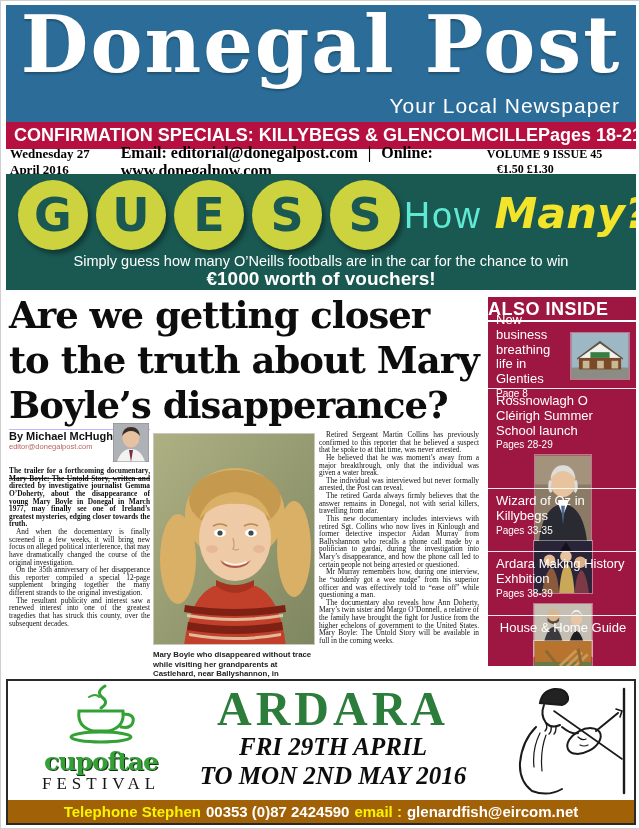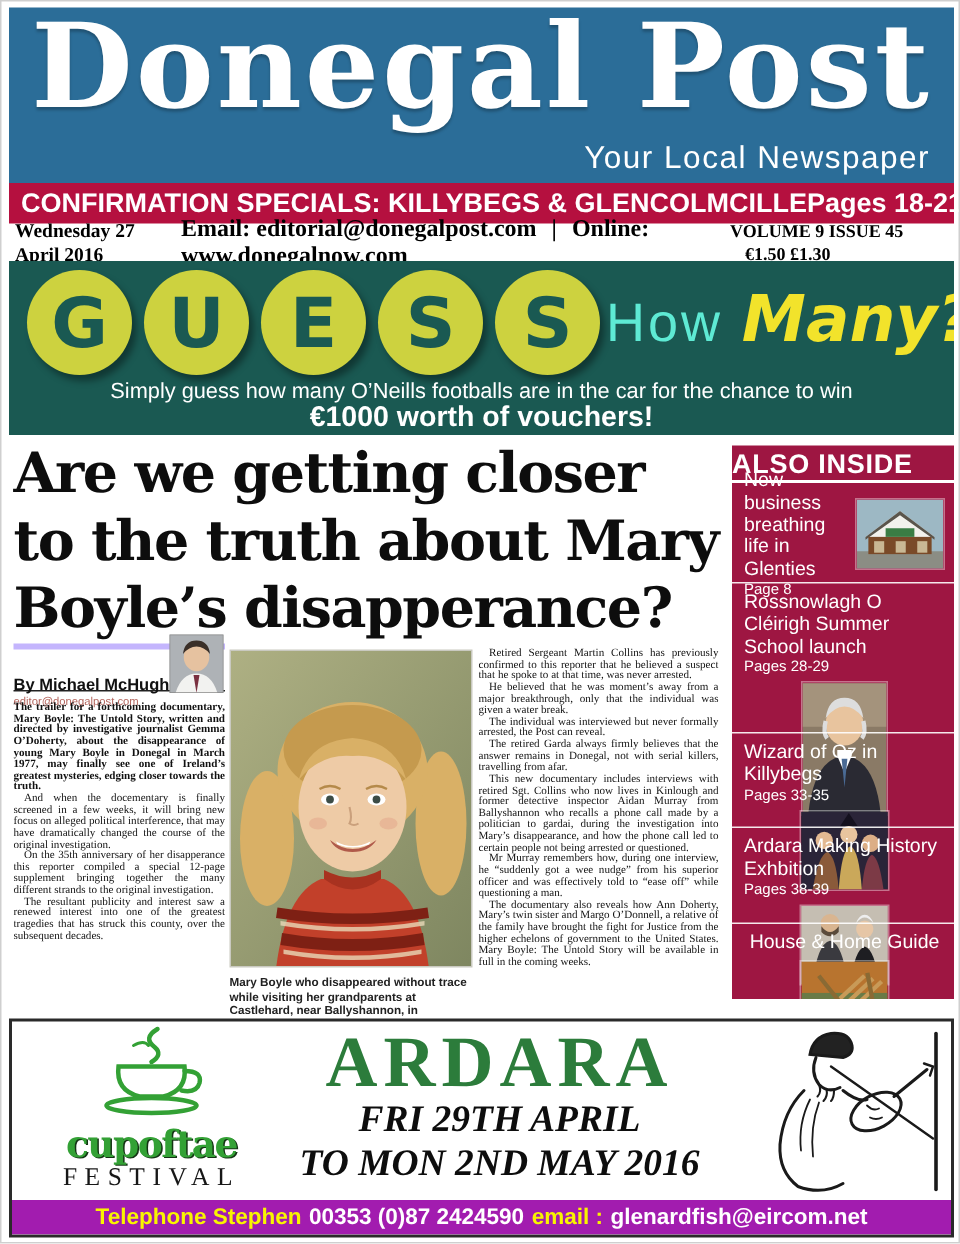--- a/index.html
+++ b/index.html
@@ -63,22 +63,22 @@
   .promo-line1 { position:absolute; left:0; right:0; top:79px; text-align:center; color:#fff; font-size:14.5px; }
   .promo-line2 { position:absolute; left:0; right:0; top:94px; text-align:center; color:#fff; font-weight:bold; font-size:19px; }
   
   .headline {
     position:absolute; left:8px; top:292px; width:476px;
     font-family:"DejaVu Serif", serif; font-weight:bold; color:#0d0d0d;
     font-size:37px; line-height:45px; letter-spacing:-1px; white-space:pre-line;
   }
   
   .byline {
-    position:absolute; left:8px; top:428px; width:141px; height:32px;
-    border-top:4px solid #c4b5fd; border-bottom:1px solid #222; padding-top:18px;
+    position:absolute; left:8px; top:428px; width:141px; height:50px;
+    border-top:1px solid #c4b5fd; border-bottom:1px solid #222; padding-top:0;
   }
   .byline-name  { font-weight:bold; font-size:11px; color:#111; }
   .byline-email { font-size:7.5px; color:#b4665e; }
   .author-photo { position:absolute; left:112px; top:422px; width:36px; height:39px; }
   
   .article p {
     font-family:"Liberation Serif", serif; font-size:7.4px; line-height:1.03;
     text-align:justify; color:#111;
   }
   .article p + p { text-indent:7px; }
@@ -133,21 +133,21 @@
     font-family:"Liberation Serif", serif; font-weight:bold; font-size:48px;
     line-height:1; color:#2c7c3b; letter-spacing:4px;
   }
   .ardara-dates {
     font-family:"Liberation Serif", serif; font-weight:bold; font-style:italic;
     font-size:25px; line-height:1.15; color:#0d0d0d; white-space:nowrap;
   }
   .fiddler { position:absolute; right:4px; top:2px; width:142px; height:116px; }
   .ad-bar {
     position:absolute; left:0; right:0; bottom:0; height:23px;
-    background:#a21caf; display:flex; align-items:center; justify-content:center;
+    background:#a16207; display:flex; align-items:center; justify-content:center;
     font-weight:bold; font-size:15px; white-space:nowrap; gap:5px;
   }
   .ad-bar .yl { color:#f8f400; }
   .ad-bar .wh { color:#fff; }
 </style>
 </head>
 <body>
 
 <div class="page">
 

